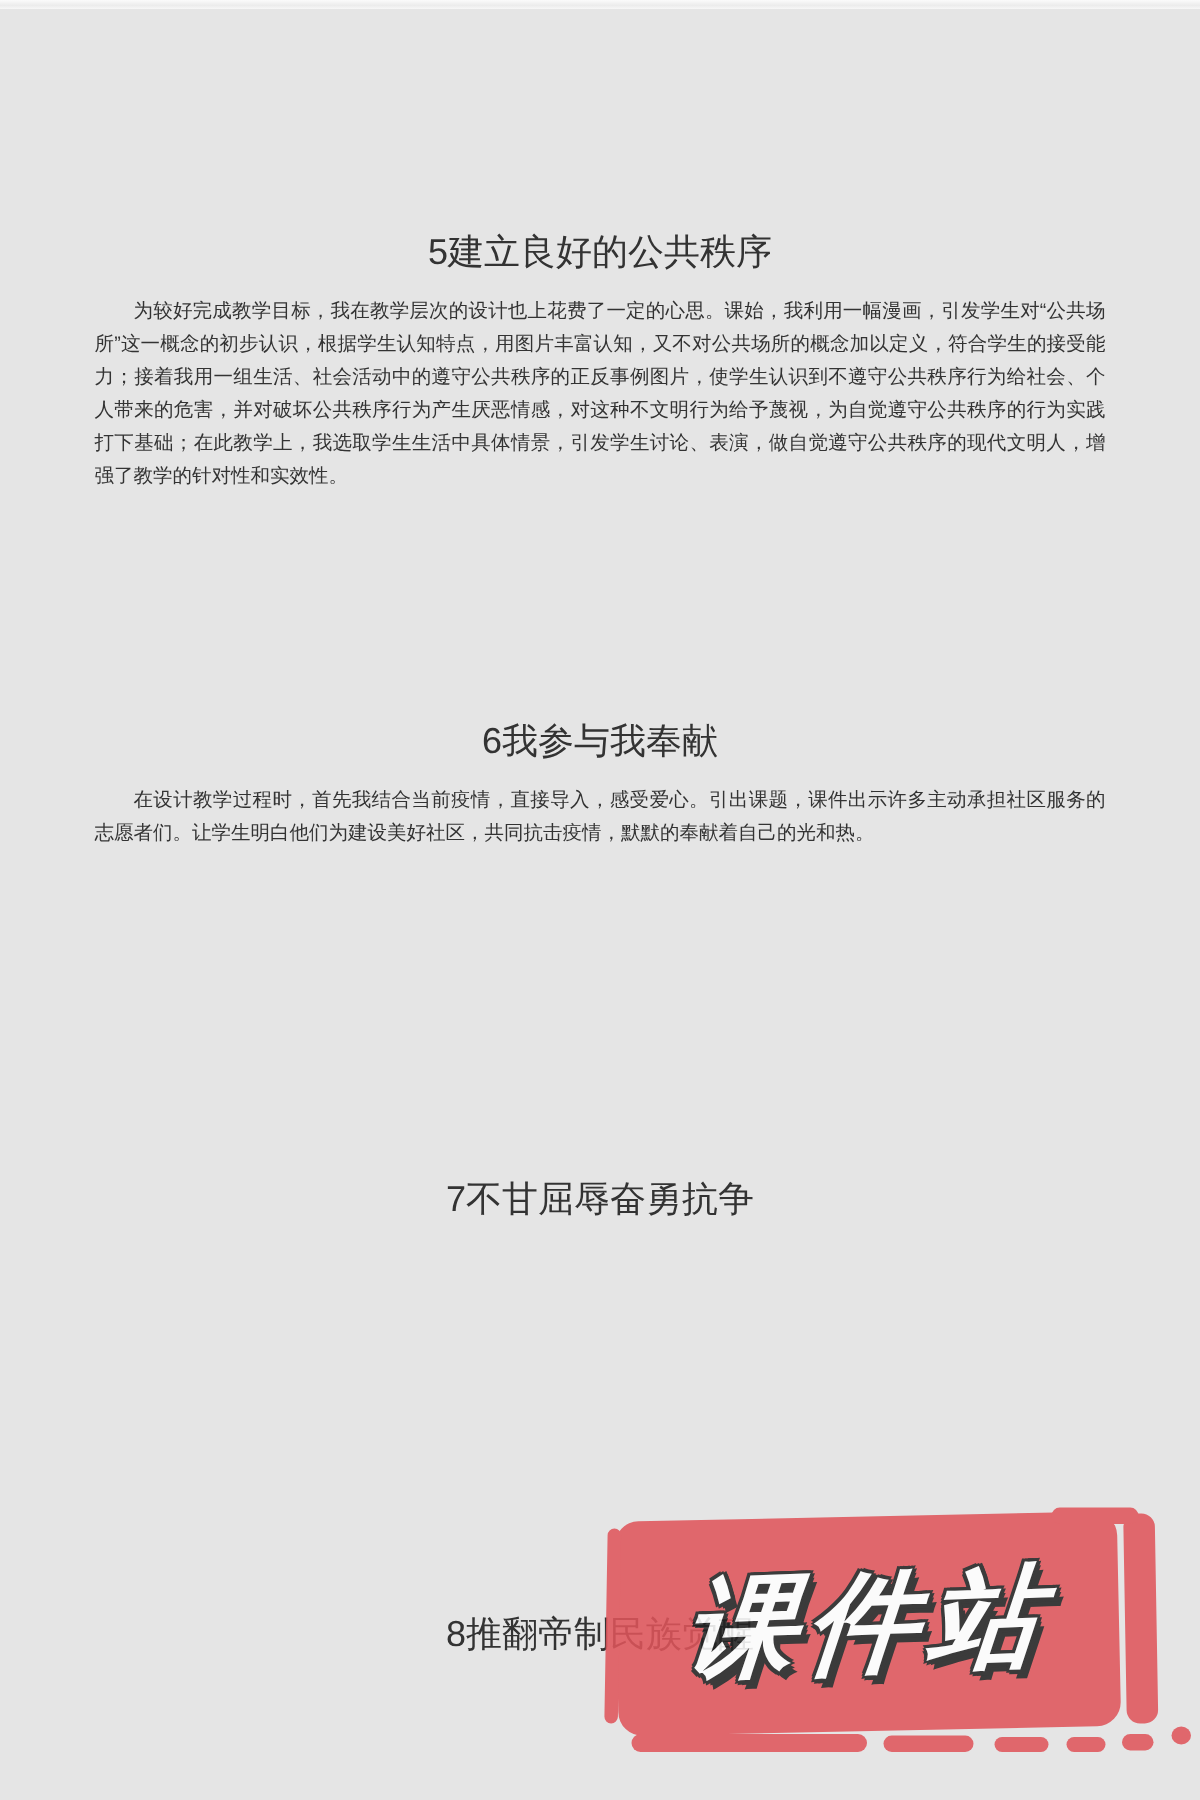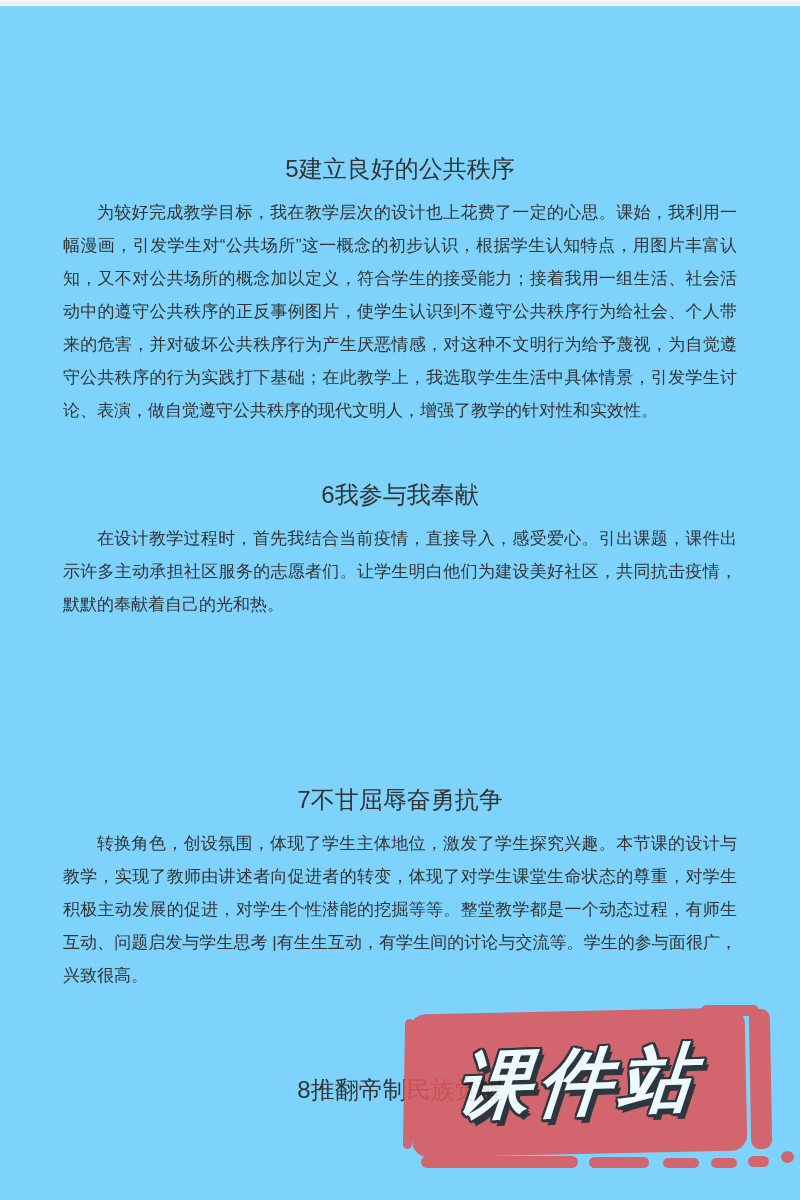--- a/index.html
+++ b/index.html
@@ -11,21 +11,21 @@
   *{box-sizing:border-box;}
   html,body{margin:0;padding:0;}
   body{
     background:#ffffff;
     font-family:"Liberation Sans","DejaVu Sans",sans-serif;
   }
   .page{
     position:relative;
     width:800px;
     height:1200px;
-    background:#7dd3fc;
+    background:#e5e5e5;
     overflow:hidden;
   }
   .top-strip{
     position:absolute;
     left:0;top:0;
     width:800px;height:6px;
     background:linear-gradient(#fbfbfb,#ececec 60%,#f7f7f7);
   }
   .sec{
     position:absolute;
@@ -36,22 +36,22 @@
     margin:0 0 11px 0;
     font-size:24px;
     line-height:32px;
     font-weight:400;
     color:var(--text-color);
     text-align:center;
     white-space:nowrap;
   }
   .para{
     margin:0 0 5px 0;
-    font-size:17px;
-    line-height:33px;
+    font-size:13px;
+    line-height:22px;
     color:var(--text-color);
     text-align:justify;
     text-indent:2em;
   }
   
   .stamp{
     position:absolute;
     left:0;top:0;
     width:800px;height:1200px;
     opacity:0.87;
@@ -106,21 +106,20 @@
     <p class="para">为较好完成教学目标，我在教学层次的设计也上花费了一定的心思。课始，我利用一幅漫画，引发学生对“公共场所”这一概念的初步认识，根据学生认知特点，用图片丰富认知，又不对公共场所的概念加以定义，符合学生的接受能力；接着我用一组生活、社会活动中的遵守公共秩序的正反事例图片，使学生认识到不遵守公共秩序行为给社会、个人带来的危害，并对破坏公共秩序行为产生厌恶情感，对这种不文明行为给予蔑视，为自觉遵守公共秩序的行为实践打下基础；在此教学上，我选取学生生活中具体情景，引发学生讨论、表演，做自觉遵守公共秩序的现代文明人，增强了教学的针对性和实效性。</p>
   </section>
 
   <section class="sec" style="top:479px">
     <h2 class="sec-heading">6我参与我奉献</h2>
     <p class="para">在设计教学过程时，首先我结合当前疫情，直接导入，感受爱心。引出课题，课件出示许多主动承担社区服务的志愿者们。让学生明白他们为建设美好社区，共同抗击疫情，默默的奉献着自己的光和热。</p>
   </section>
 
   <section class="sec" style="top:784px">
     <h2 class="sec-heading">7不甘屈辱奋勇抗争</h2>
-    <p class="para">转换角色，创设氛围，体现了学生主体地位，激发了学生探究兴趣。本节课的设计与教学，实现了教师由讲述者向促进者的转变，体现了对学生课堂生命状态的尊重，对学生积极主动发展的促进，对学生个性潜能的挖掘等等。整堂教学都是一个动态过程，有师生互动、问题启发与学生思考 |有生生互动，有学生间的讨论与交流等。学生的参与面很广，兴致很高。</p>
   </section>
 
   <section class="sec" style="top:1074px">
     <h2 class="sec-heading">8推翻帝制民族觉醒</h2>
   </section>
 
   <div class="stamp" aria-hidden="true">
     <div class="stamp-box">
       <span class="stamp-text">课件站</span>
     </div>

